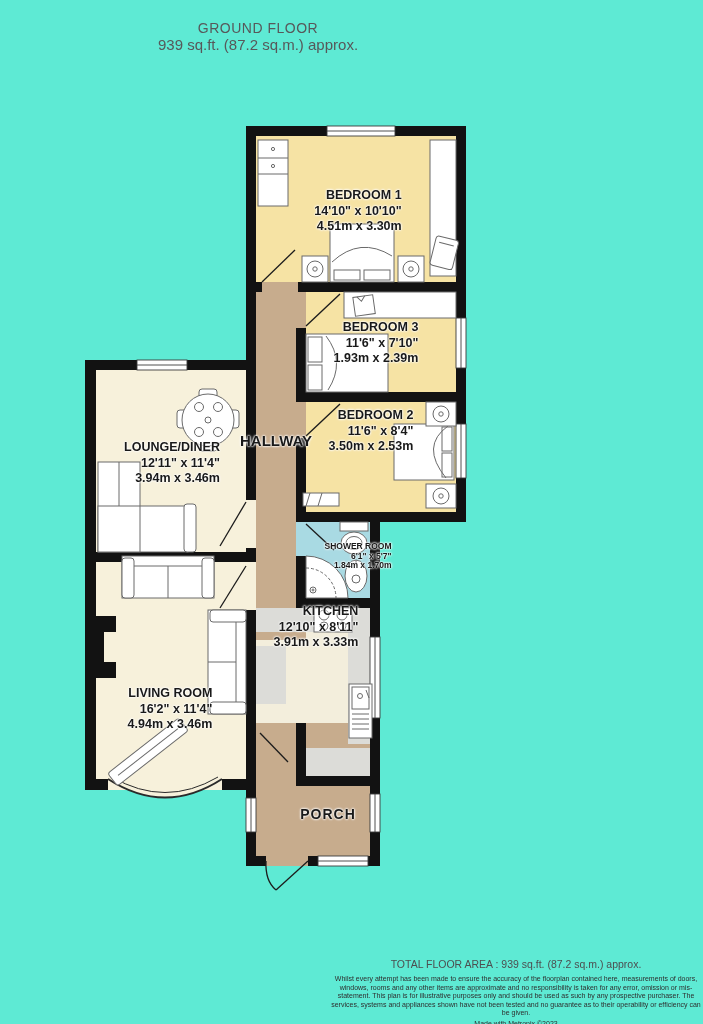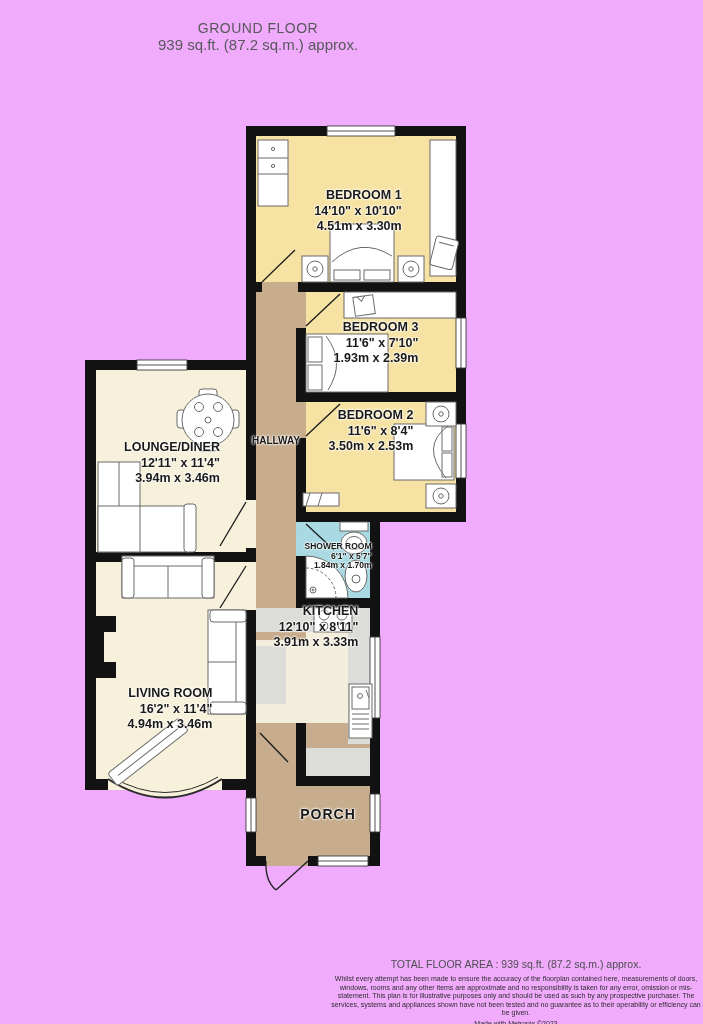--- a/index.html
+++ b/index.html
@@ -1,27 +1,27 @@
 <!DOCTYPE html>
 <html><head>
 <meta charset="utf-8">
 <style>
   html,body{margin:0;padding:0;background:#ffffff;}
-  #stage{position:relative;width:703px;height:1024px;background:#f0abfc;overflow:hidden;
+  #stage{position:relative;width:703px;height:1024px;background:#5eead4;overflow:hidden;
          font-family:"Liberation Sans",sans-serif;}
   #plan-svg{position:absolute;left:0;top:0;}
   .plan-header{position:absolute;left:258px;top:20px;transform:translateX(-50%);
     text-align:center;color:#57585a;white-space:nowrap;}
   .plan-header .t{font-size:14px;line-height:17px;letter-spacing:.5px;}
   .plan-header .s{font-size:15px;line-height:16px;}
   .room-label{position:absolute;transform:translateX(-50%);text-align:right;
     font-weight:bold;font-size:12.5px;line-height:15.5px;color:#191919;white-space:nowrap;
     text-shadow:0 0 2px #fff,0 0 2px #fff,0 0 3px #fff;}
-  .room-label.small{font-size:8.5px;line-height:9.5px;}
-  .room-label.tag{font-size:10px;line-height:11px;letter-spacing:0;}
+  .room-label.small{font-size:8.5px;line-height:9.5px;margin-left:20px;}
+  .room-label.tag{font-size:15px;line-height:11px;letter-spacing:0;}
   .room-label.big{font-size:14px;line-height:16px;letter-spacing:1px;}
   .plan-footer{position:absolute;left:516px;top:958px;width:378px;transform:translateX(-50%);
     text-align:center;}
   .plan-footer .total{font-size:10.5px;line-height:13px;color:#4d4e50;margin-bottom:4px;}
   .plan-footer .disc{font-size:7px;line-height:8.6px;color:#2e2e2e;}
   .plan-footer .credit{font-size:7px;line-height:9px;color:#2e2e2e;margin-top:1px;}
 </style>
 </head>
 <body>
 

